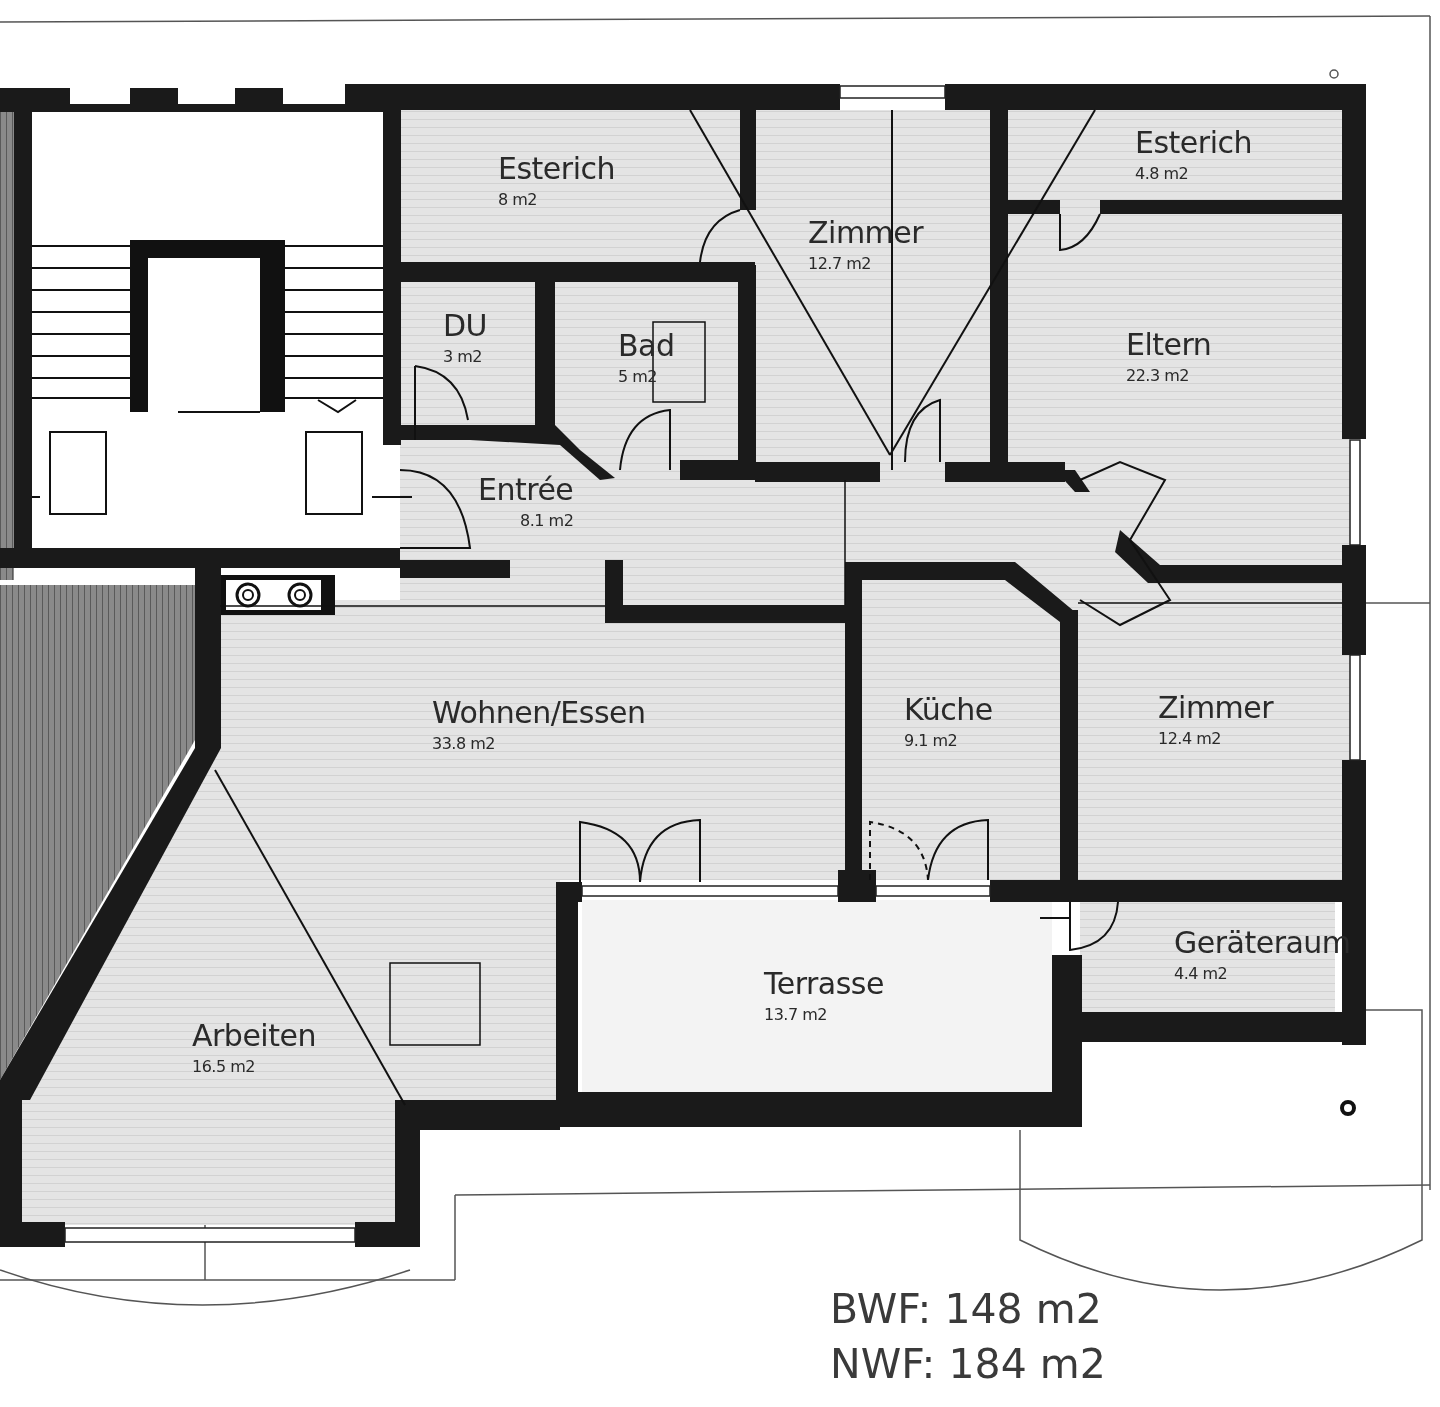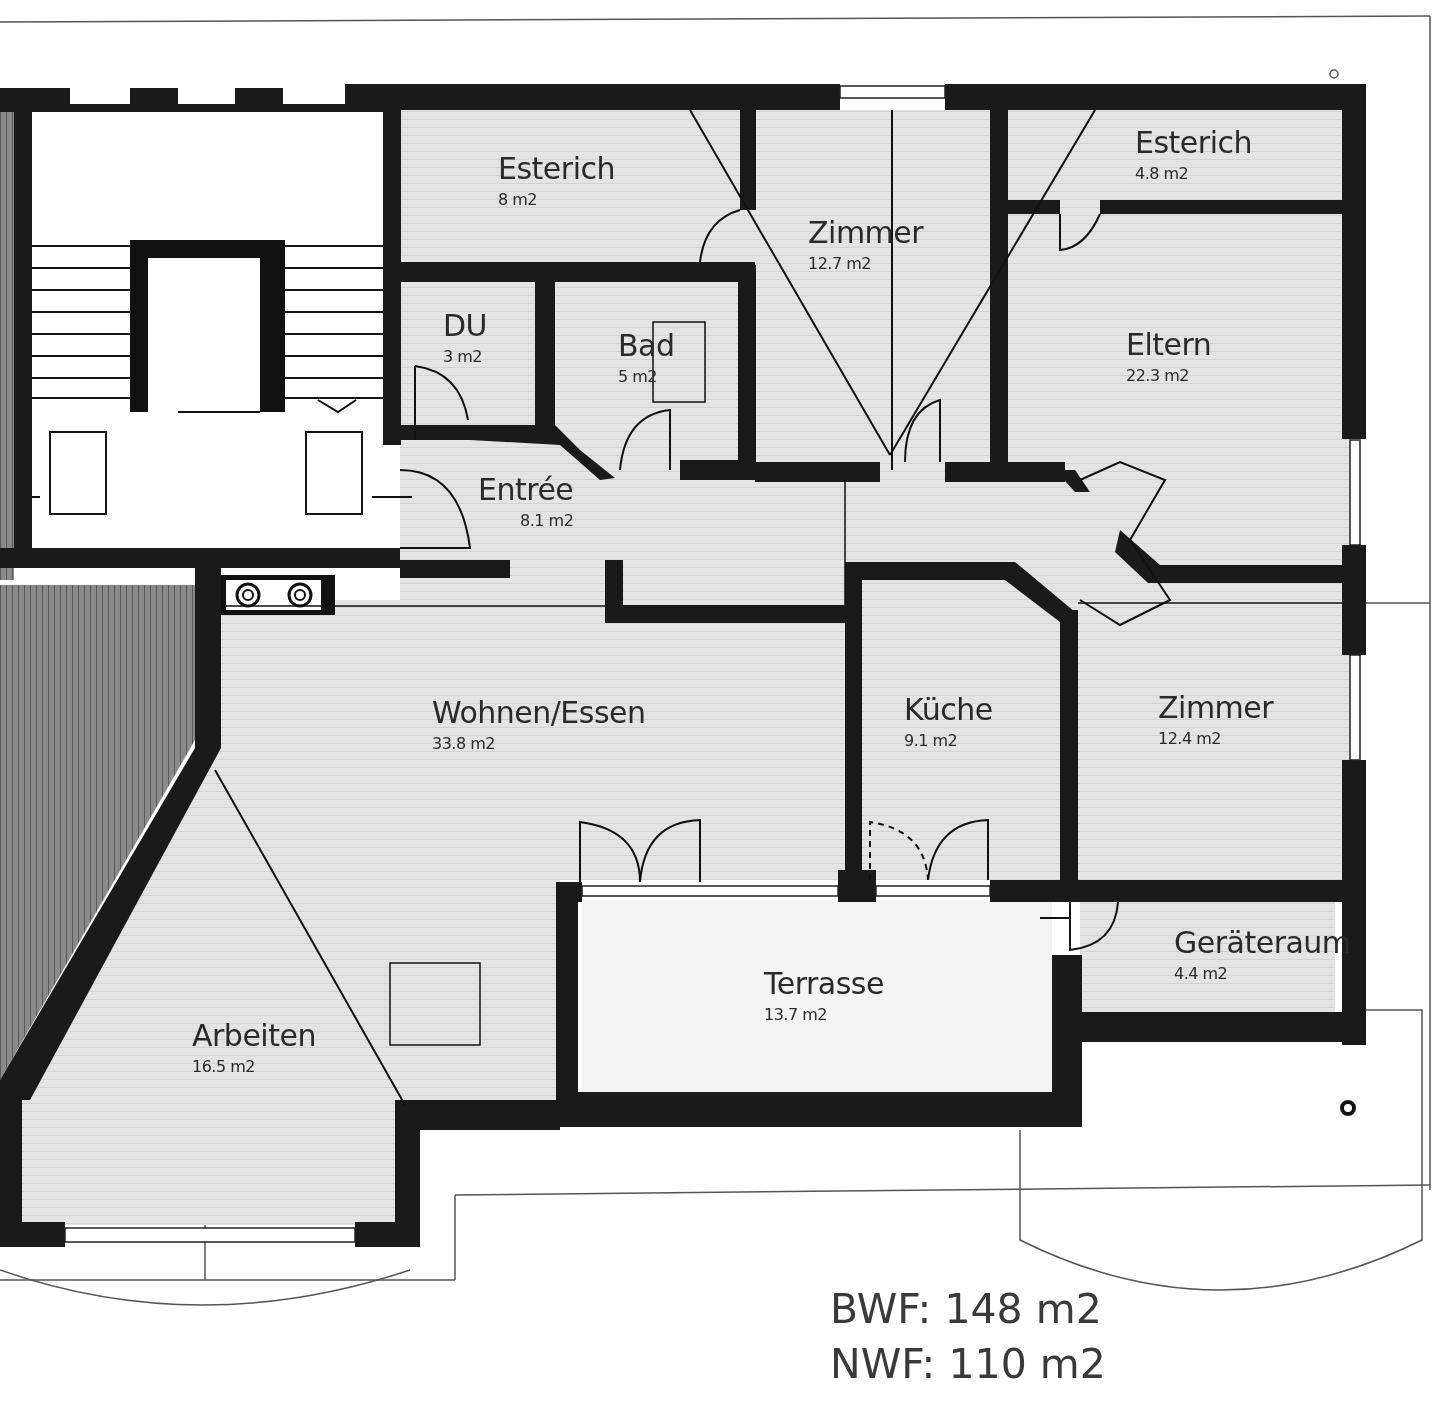--- a/index.html
+++ b/index.html
@@ -230,14 +230,14 @@
   <span class="room-name">Terrasse</span>
   <span class="room-area">13.7 m2</span>
 </div>
 <div class="room-label" style="left:192px; top:1021px;">
   <span class="room-name">Arbeiten</span>
   <span class="room-area">16.5 m2</span>
 </div>
 
 <div class="summary">
   <span class="line">BWF: 148 m2</span>
-  <span class="line">NWF: 110 m2</span>
+  <span class="line">NWF: 184 m2</span>
 </div>
 
 </body></html>

